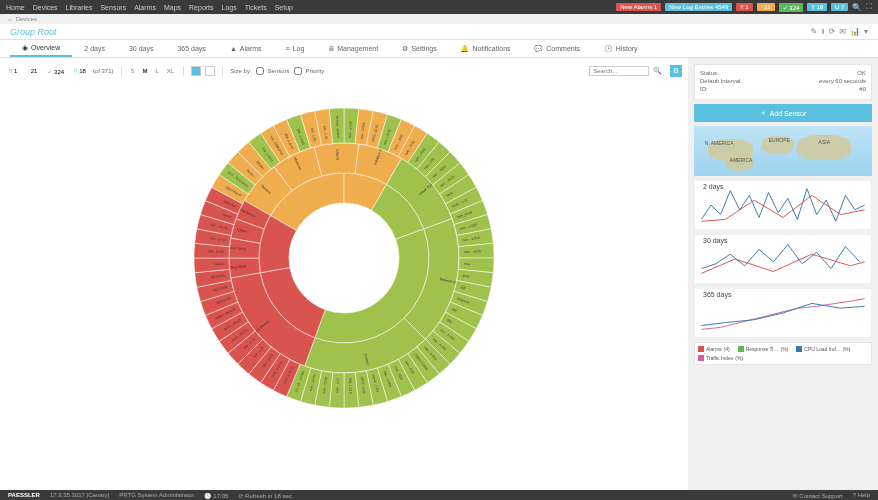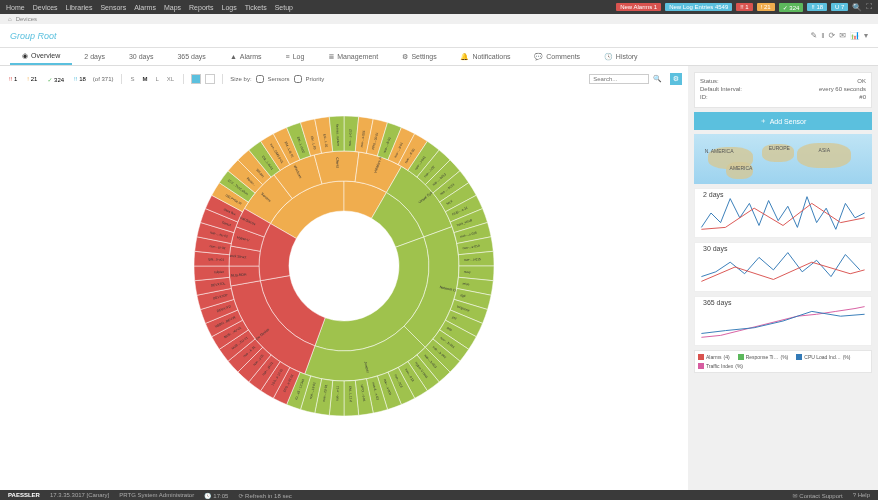--- a/index.html
+++ b/index.html
@@ -15,21 +15,21 @@
 .badge.blue { background: #5bc0de; }
 .badge.yellow { background: #f0ad4e; }
 .badge.green { background: #5cb85c; }
 .badge.lblue { background: #5bc0de; }
 .topnav .icon { color: #aaa; font-size: 8px; cursor: pointer; }
 
 
 .breadcrumb { height: 10px; padding: 0 8px; font-size: 6px; color: #888; display: flex; align-items: center; gap: 4px; }
 
 
-.titlebar { background: #fff; height: 24px; padding: 0 10px; display: flex; align-items: center; border-bottom: 1px solid #e0e0e0; }
+.titlebar { background: #fff; height: 16px; padding: 0 10px; display: flex; align-items: center; border-bottom: 1px solid #e0e0e0; }
 .titlebar .title { color: #5bc0de; font-size: 9px; font-style: italic; }
 .titlebar .actions { margin-left: auto; display: flex; gap: 4px; }
 .titlebar .actions span { color: #888; font-size: 8px; cursor: pointer; }
 
 
 .tabs { background: #fff; height: 18px; display: flex; align-items: center; border-bottom: 1px solid #ddd; padding: 0 10px; }
 .tab { padding: 0 12px; font-size: 7px; color: #666; cursor: pointer; height: 100%; display: flex; align-items: center; gap: 3px; }
 .tab.active { border-bottom: 2px solid #5bc0de; color: #333; }
 .tab .ticon { font-size: 7px; }
 

